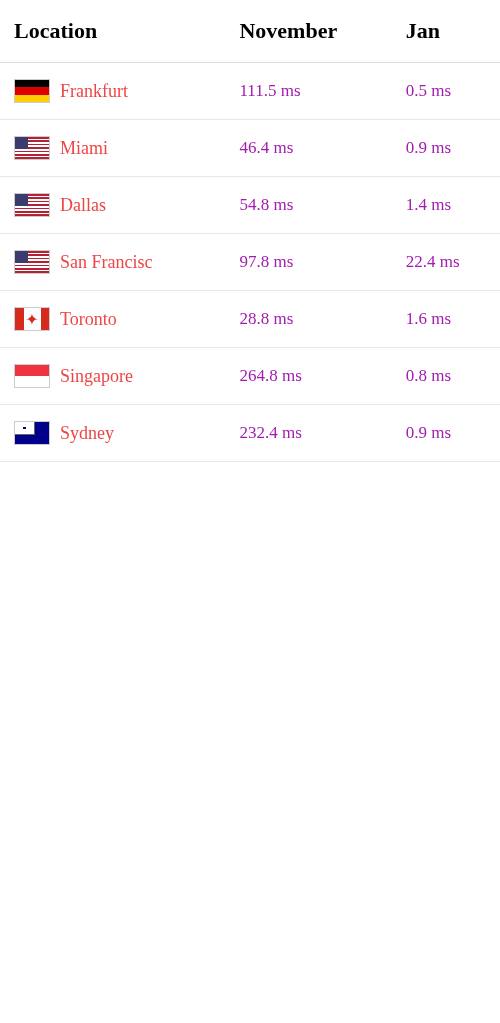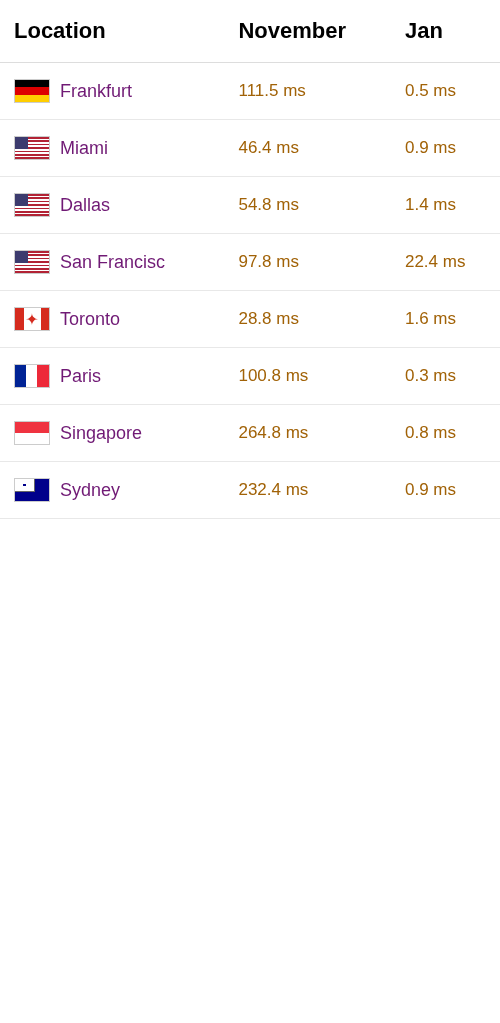--- a/index.html
+++ b/index.html
@@ -5,20 +5,21 @@
     * { box-sizing: border-box; margin: 0; padding: 0; }
     body {
       font-family: Arial, sans-serif;
       background: #fff;
       width: 500px;
       min-height: 1023px;
     }
     table {
       width: 100%;
       border-collapse: collapse;
+      font-family: Liberation Serif, serif;
     }
     thead tr th {
       font-weight: bold;
       font-size: 22px;
       text-align: left;
       padding: 18px 10px 18px 10px;
       border-bottom: 1px solid #ddd;
     }
     thead tr th:first-child {
       padding-left: 14px;
@@ -211,24 +212,24 @@
       width: 14px;
       height: 14px;
       background: #BC002D;
       border-radius: 50%;
       top: 50%;
       left: 50%;
       transform: translate(-50%, -50%);
     }
     .location-name {
       font-size: 18px;
-      color: #701a75;
+      color: #ef4444;
     }
     .ms-value {
-      color: #a16207;
+      color: #a21caf;
       font-size: 17px;
     }
   </style>
 </head>
 <body>
 
 <table>
   <thead>
     <tr>
       <th colspan="2">Location</th>
@@ -285,30 +286,20 @@
             </div>
             <span class="location-name">Toronto</span>
           </div>
         </td>
         <td class="ms-value">28.8 ms</td>
         <td class="ms-value">1.6 ms</td>
       </tr>
       <tr>
         <td colspan="2">
           <div class="location-cell">
-            <div class="flag flag-fr"></div>
-            <span class="location-name">Paris</span>
-          </div>
-        </td>
-        <td class="ms-value">100.8 ms</td>
-        <td class="ms-value">0.3 ms</td>
-      </tr>
-      <tr>
-        <td colspan="2">
-          <div class="location-cell">
             <div class="flag flag-sg"></div>
             <span class="location-name">Singapore</span>
           </div>
         </td>
         <td class="ms-value">264.8 ms</td>
         <td class="ms-value">0.8 ms</td>
       </tr>
       <tr>
         <td colspan="2">
           <div class="location-cell">

